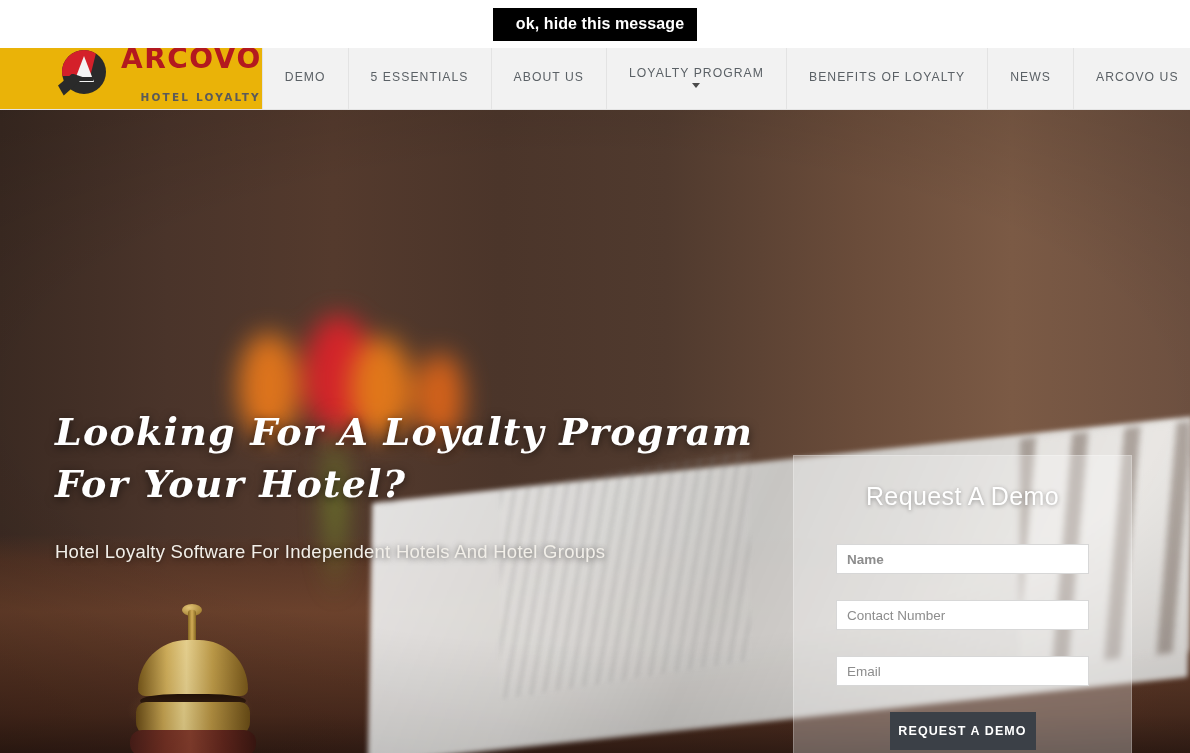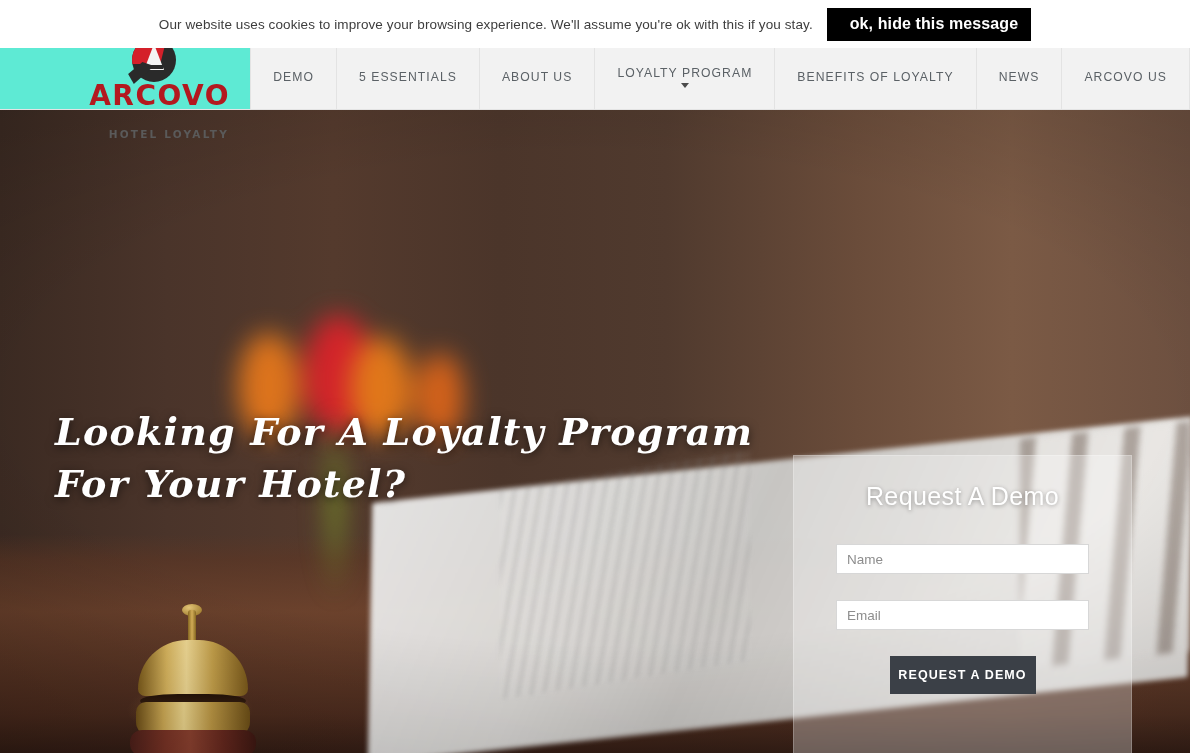--- a/index.html
+++ b/index.html
@@ -55,23 +55,22 @@
     border-bottom: 1px solid #e4e4e4;
     display: flex;
     align-items: stretch;
     z-index: 30;
   }
   .logo-zone {
     width: 326px;
     display: flex;
     align-items: center;
     padding-left: 58px;
-    background: #5eead4;
+    background: #eab308;
     position: relative;
-    flex-direction: column;
   }
   .logo-emblem {
     width: 52px;
     height: 50px;
     position: relative;
     flex: 0 0 auto;
     margin-top: -6px;
   }
   .emblem-circle {
     position: absolute;
@@ -336,41 +335,40 @@
     margin: 0 auto 26px auto;
     background: #ffffff;
     border: 1px solid #d7d7d7;
     font-family: "Liberation Sans", sans-serif;
     font-size: 13.5px;
     color: #333;
     padding: 0 10px;
     outline: none;
   }
   .demo-field::placeholder { color: #8d8d8d; }
-  #field-name { margin-top: 33px; }
+  #field-name { margin-top: 33px; font-weight: bold; }
   .demo-submit {
     display: block;
     margin: 4px auto 0 auto;
     width: 146px;
     height: 38px;
     background: #3b4047;
     color: #ffffff;
     border: none;
     font-family: "Liberation Sans", sans-serif;
     font-size: 12.5px;
     font-weight: bold;
     letter-spacing: 1.1px;
     cursor: pointer;
   }
 </style>
 </head>
 <body>
 
 <div class="cookie-bar">
-  <span class="cookie-text">Our website uses cookies to improve your browsing experience. We'll assume you're ok with this if you stay.</span>
   <button class="cookie-btn">ok, hide this message</button>
 </div>
 
 <div class="header">
 
   <div class="logo-zone">
     <div class="logo-emblem">
       <div class="emblem-circle">
         <div class="emblem-red"></div>
         <div class="emblem-a"></div>
@@ -436,22 +434,24 @@
     <div class="bell-wood"></div>
   </div>
 
   <div class="hero-vignette"></div>
 
   <div class="hero-copy">
     <div class="hero-title">
       <div>Looking For A Loyalty Program</div>
       <div>For Your Hotel?</div>
     </div>
+    <div class="hero-sub">Hotel Loyalty Software For Independent Hotels And Hotel Groups</div>
   </div>
 
   <div class="demo-panel">
     <div class="demo-title">Request A Demo</div>
     <input id="field-name" class="demo-field" placeholder="Name" style="">
+    <input class="demo-field" placeholder="Contact Number" style="">
     <input class="demo-field" placeholder="Email" style="">
     <button class="demo-submit">REQUEST A DEMO</button>
   </div>
 
 </div>
 
 </body></html>

